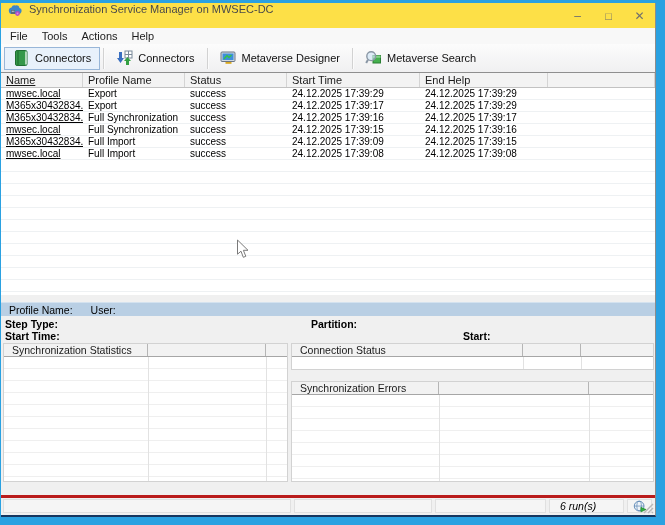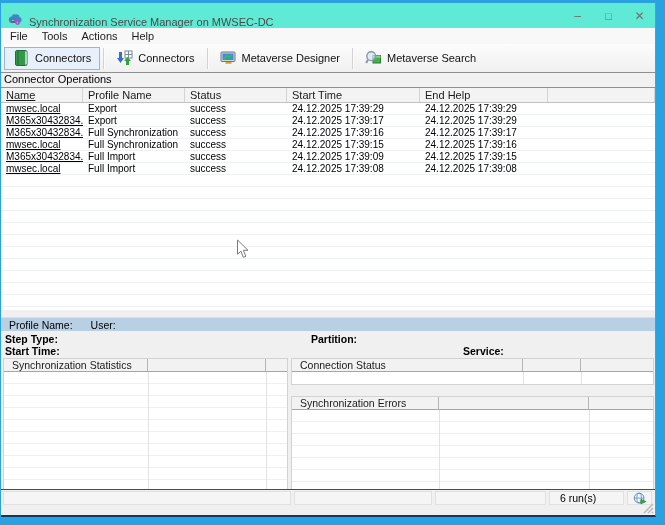--- a/index.html
+++ b/index.html
@@ -5,21 +5,21 @@
   :root{
     --desktop:#2aa1e1; --accent:#16365f; --profilebar:#b9cfe4;
     --sel-bg:#e8f1fb; --sel-border:#98b6d8;
   }
   *{margin:0;padding:0;box-sizing:border-box;}
   html,body{width:665px;height:525px;overflow:hidden;}
   body{background:var(--desktop);font-family:"Liberation Sans",sans-serif;position:relative;}
   #window{position:absolute;left:1px;top:3px;width:655px;height:514px;background:#f0f0f0;
           border-right:1px solid #8c8c8c;border-bottom:2px solid var(--accent);}
   
-  .titlebar{position:relative;height:25px;background:#5eead4;display:flex;align-items:flex-end;}
+  .titlebar{position:relative;height:25px;background:#fde047;display:flex;align-items:flex-start;}
   .titlebar .appicon{width:16px;height:16px;margin-left:6px;flex:0 0 auto;}
   .titlebar .title{font-size:11px;color:#4a4a4a;margin-left:6px;white-space:nowrap;}
   .wctrl{position:absolute;right:0;top:0;height:25px;display:flex;}
   .wbtn{width:31px;height:25px;display:flex;align-items:center;justify-content:center;
         font-size:12px;color:#6e6e6e;cursor:default;}
   .wbtn.max{font-size:11px;}
   
   .menubar{height:16px;background:#f8f8f8;display:flex;align-items:flex-start;padding-left:2px;}
   .menu-item{font-size:11px;color:#1c1c1c;padding:0 7px;line-height:16px;}
   
@@ -53,22 +53,22 @@
   .detail{position:relative;height:168px;background:#f0f0f0;font-size:10.5px;color:#000;}
   .dlabel{position:absolute;font-weight:bold;white-space:nowrap;}
   .listbox{position:absolute;background:#fff;border:1px solid #d2d2d2;}
   .lhead{height:13px;display:flex;background:#f2f2f2;border-bottom:1px solid #a6a6a6;}
   .lhcell{font-size:10.5px;color:#1a1a1a;line-height:12px;padding-left:8px;
           border-right:1px solid #b5b5b5;overflow:hidden;white-space:nowrap;}
   .lbody{position:absolute;left:0;right:0;bottom:0;
     background-image:repeating-linear-gradient(to bottom,#ffffff 0px,#ffffff 11px,#efefef 11px,#efefef 12px);}
   .vline{position:absolute;width:1px;background:#e2e2e2;}
   
-  .statusbar{position:absolute;left:0;right:0;bottom:0;height:26px;background:#f0f0f0;
-             border-top:1px solid #b91c1c;}
+  .statusbar{position:absolute;left:0;right:0;bottom:0;height:20px;background:#f0f0f0;
+             border-top:3px solid #b91c1c;font-style:italic;}
   .spanel{position:absolute;top:1px;height:14px;background:#f5f5f5;border:1px solid #e0e0e0;
           font-size:10.5px;color:#000;line-height:13px;}
   .grip{position:absolute;right:1px;bottom:1px;width:12px;height:12px;}
   
   #cursor{position:absolute;left:236px;top:239px;width:13px;height:20px;z-index:50;}
 </style>
 </head>
 <body>
 
 <div id="window">
@@ -138,23 +138,20 @@
       <svg class="ticon" viewBox="0 0 17 16">
         <rect x="8" y="5.5" width="7.5" height="7.5" fill="#45b04e" stroke="#2a7f33"></rect>
         <rect x="8" y="5.5" width="7.5" height="2.3" fill="#84d289"></rect>
         <circle cx="6.2" cy="6.2" r="4.4" fill="rgba(200,225,245,0.55)" stroke="#8a97a5" stroke-width="1.4"></circle>
         <line x1="3" y1="9.6" x2="1.2" y2="13" stroke="#8a97a5" stroke-width="2"></line>
       </svg>
       <span>Metaverse Search</span>
     </div>
   </div>
 
-  <div class="capbar">
-    <span>Connector Operations</span>
-  </div>
 
   <div class="thead">
       <div class="hcell c0">Name</div>
       <div class="hcell c1">Profile Name</div>
       <div class="hcell c2">Status</div>
       <div class="hcell c3">Start Time</div>
       <div class="hcell c4">End Help</div>
       <div class="hcell c5"></div>
     </div>
   <div class="tbody">
@@ -207,21 +204,21 @@
   <div class="profilebar">
     <span class="pl">Profile Name:</span>
     <span class="ul">User:</span>
   </div>
 
   <div class="detail">
     <span class="dlabel" style="left:4px;top:2px;">Step Type:</span>
     <span class="dlabel" style="left:290px;top:2px;padding-left:20px;">Partition:</span>
     <span class="dlabel" style="left:4px;top:14px;">Start Time:</span>
     <span class="dlabel" style="left:290px;top:26px;">End Time:</span>
-    <span class="dlabel" style="left:462px;top:14px;">Service:</span>
+    <span class="dlabel" style="left:462px;top:14px;">Start:</span>
 
     <div class="listbox" style="left:2px;top:27px;width:285px;height:139px;">
       <div class="lhead">
         <div class="lhcell" style="width:144px;">Synchronization Statistics</div>
         <div class="lhcell" style="width:118px;"></div>
         <div class="lhcell" style="flex:1;border-right:none;"></div>
       </div>
       <div class="lbody" style="top:13px;">
         <div class="vline" style="left:144px;top:0;bottom:0;"></div>
         <div class="vline" style="left:262px;top:0;bottom:0;"></div>

